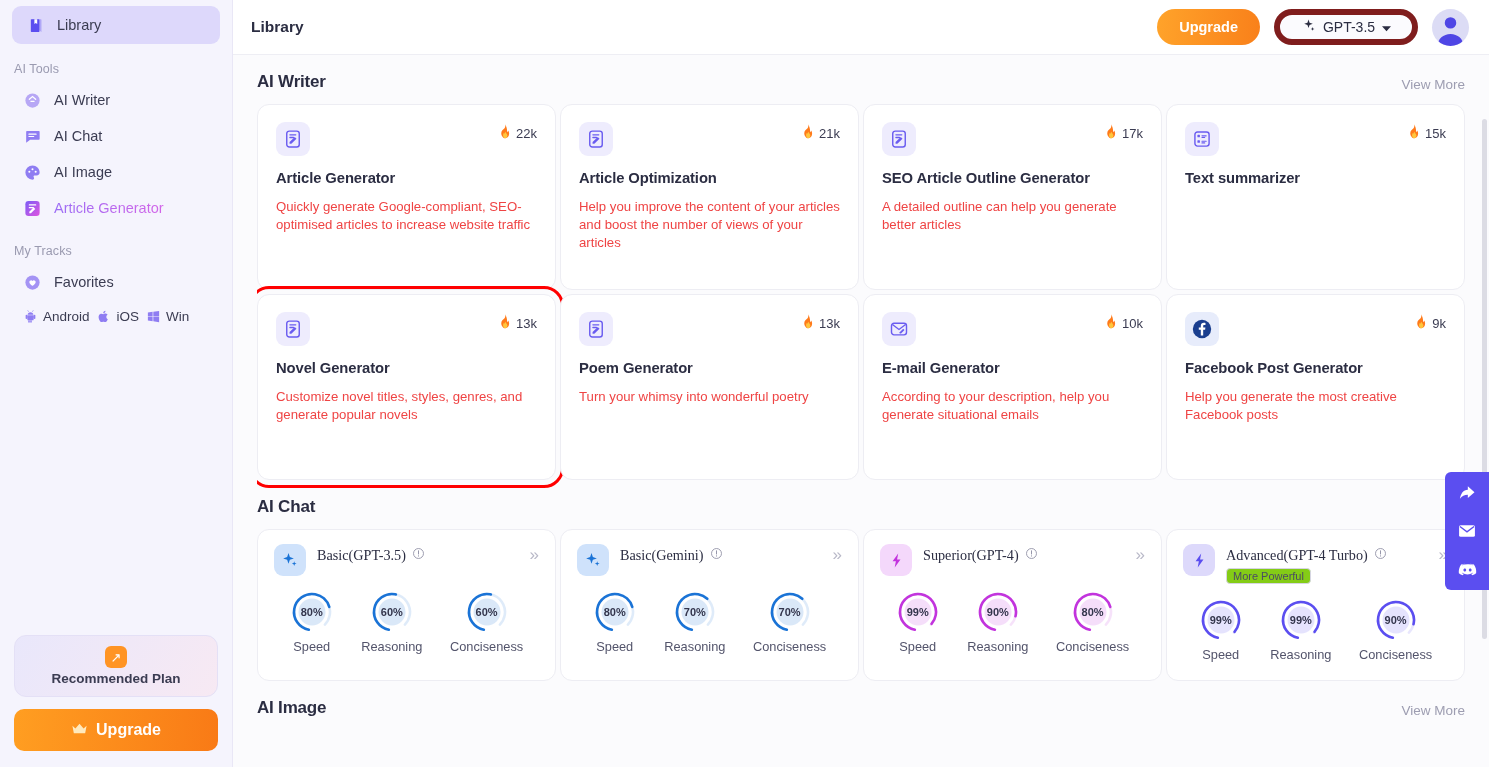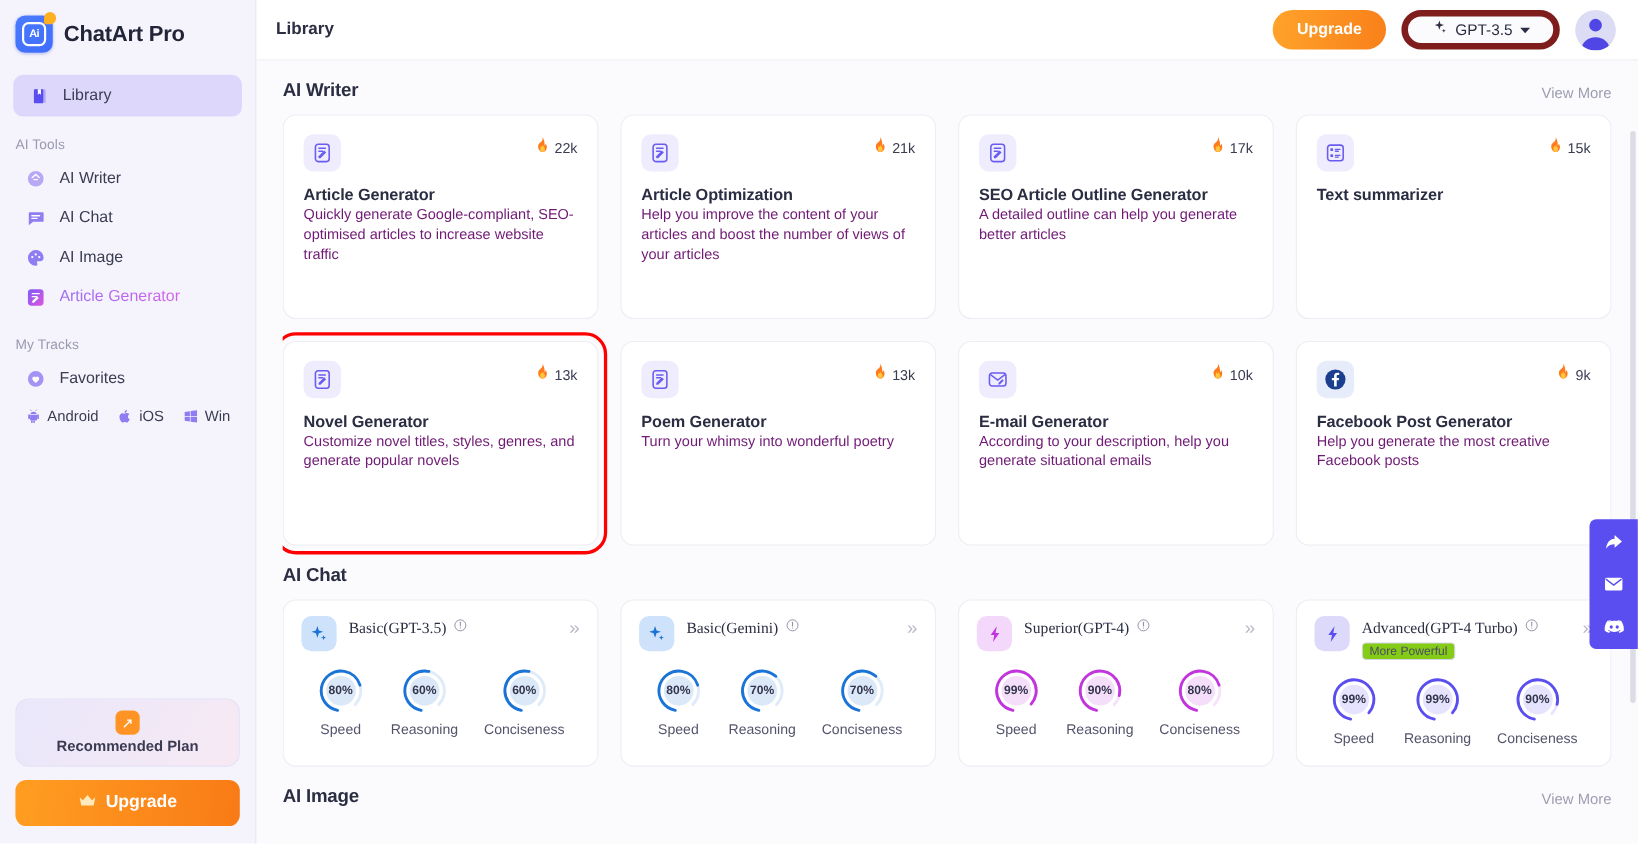--- a/index.html
+++ b/index.html
@@ -53,21 +53,21 @@
   .nav-item .label { font-size: 14.5px; color: #3b3c52; }
   .nav-item.accent .label {
     background: linear-gradient(90deg,#9b6cf5,#d364e8);
     -webkit-background-clip: text; background-clip: text; color: transparent;
   }
 
   
   .ic { width: 20px; height: 20px; flex: 0 0 20px; display:flex; align-items:center; justify-content:center; }
   .ic svg { display:block; }
 
-  .download-row { display:flex; align-items:center; gap: 16px; padding: 6px 0 0 22px; flex-wrap: wrap; }
+  .download-row { display:flex; align-items:center; gap: 6px; padding: 6px 0 0 22px; flex-wrap: wrap; }
   .dl { display:flex; align-items:center; gap: 5px; }
   .dl span { font-size: 13.5px; color: #3b3c52; }
 
   .sidebar-bottom { margin-top: auto; padding: 0 14px 16px 14px; }
   .rec-plan {
     height: 62px; border-radius: 12px;
     background: linear-gradient(120deg,#e9e7fb,#f7e9f3);
     border: 1px solid #e4e0f6;
     display:flex; flex-direction:column; align-items:center; justify-content:center; gap: 3px;
     margin-bottom: 12px;
@@ -111,37 +111,37 @@
     display:flex; align-items:flex-end; justify-content:center; overflow:hidden; cursor:pointer;
   }
 
   .content { flex: 1; overflow: hidden; position: relative; padding: 0 24px 0 24px; }
   .scrollwrap { height: 712px; overflow: hidden; position: relative; }
 
   .section-head { display:flex; align-items:flex-end; padding: 17px 0 12px 0; }
   .section-title { font-size: 17px; font-weight: 700; color: #2b2d42; letter-spacing:-.2px; }
   .view-more { margin-left:auto; font-size: 13.5px; color: #9d9db1; cursor:pointer; }
 
-  .grid { display:grid; grid-template-columns: repeat(4, 1fr); gap: 20px; }
+  .grid { display:grid; grid-template-columns: repeat(4, 1fr); gap: 4px; }
 
   .tool-card {
     background:#ffffff; border: 1px solid #ededf3; border-radius: 12px;
     height: 186px; padding: 17px 18px 0 18px; position: relative; cursor: pointer;
   }
   .tool-card.selected { outline: 3px solid #ff0000; outline-offset: 5px; }
   .card-top { display:flex; align-items:flex-start; }
   .tool-icon {
     width: 34px; height: 34px; border-radius: 9px; background:#eeecfd;
     display:flex; align-items:center; justify-content:center;
   }
   .tool-icon.fb { background:#e7ecfb; }
   .hot { margin-left:auto; display:flex; align-items:center; gap: 4px; padding-top: 2px; }
   .hot .n { font-size: 13px; color:#3b3c52; }
   .tool-name { font-size: 14.8px; font-weight: 700; color:#2b2d42; margin-top: 14px; letter-spacing:-.1px; }
-  .tool-desc { font-size: 13.2px; line-height: 1.38; color:#701a75; margin-top: 0; }
+  .tool-desc { font-size: 13.2px; line-height: 1.38; color:#ef4444; margin-top: 12px; }
 
   
   .chat-card {
     background:#ffffff; border:1px solid #ededf3; border-radius: 12px;
     height: 152px; padding: 14px 16px 0 16px; cursor:pointer; position:relative;
   }
   .chat-head { display:flex; align-items:flex-start; gap: 11px; }
   .chat-badge {
     width: 32px; height: 32px; border-radius: 9px; display:flex; align-items:center; justify-content:center;
     flex: 0 0 32px;
@@ -183,27 +183,20 @@
   }
   .vscroll .thumb { width: 5px; height: 520px; border-radius: 3px; background: #dcdce4; }
 </style>
 </head>
 <body>
 
 <div class="app">
 
   <div class="sidebar">
 
-    <div class="brand">
-      <div class="brand-logo">
-        <div class="inner">Ai</div>
-        <div class="spark"></div>
-      </div>
-      <div class="brand-name">ChatArt Pro</div>
-    </div>
 
     <div class="nav-active">
       <span class="ic">
         <svg width="17" height="17" viewBox="0 0 24 24">
             <path fill="#5b4ef0" d="M5 3h13a1 1 0 0 1 1 1v17l-3-2-3 2V4H5z" opacity=".35"></path>
             <path fill="#5b4ef0" d="M5 3h10a1 1 0 0 1 1 1v17H5a1 1 0 0 1-1-1V4a1 1 0 0 1 1-1z"></path>
             <path fill="#ffffff" d="M9 3h4v7l-2-1.4L9 10z"></path>
           </svg>
       </span>
       <span class="label">Library</span>

